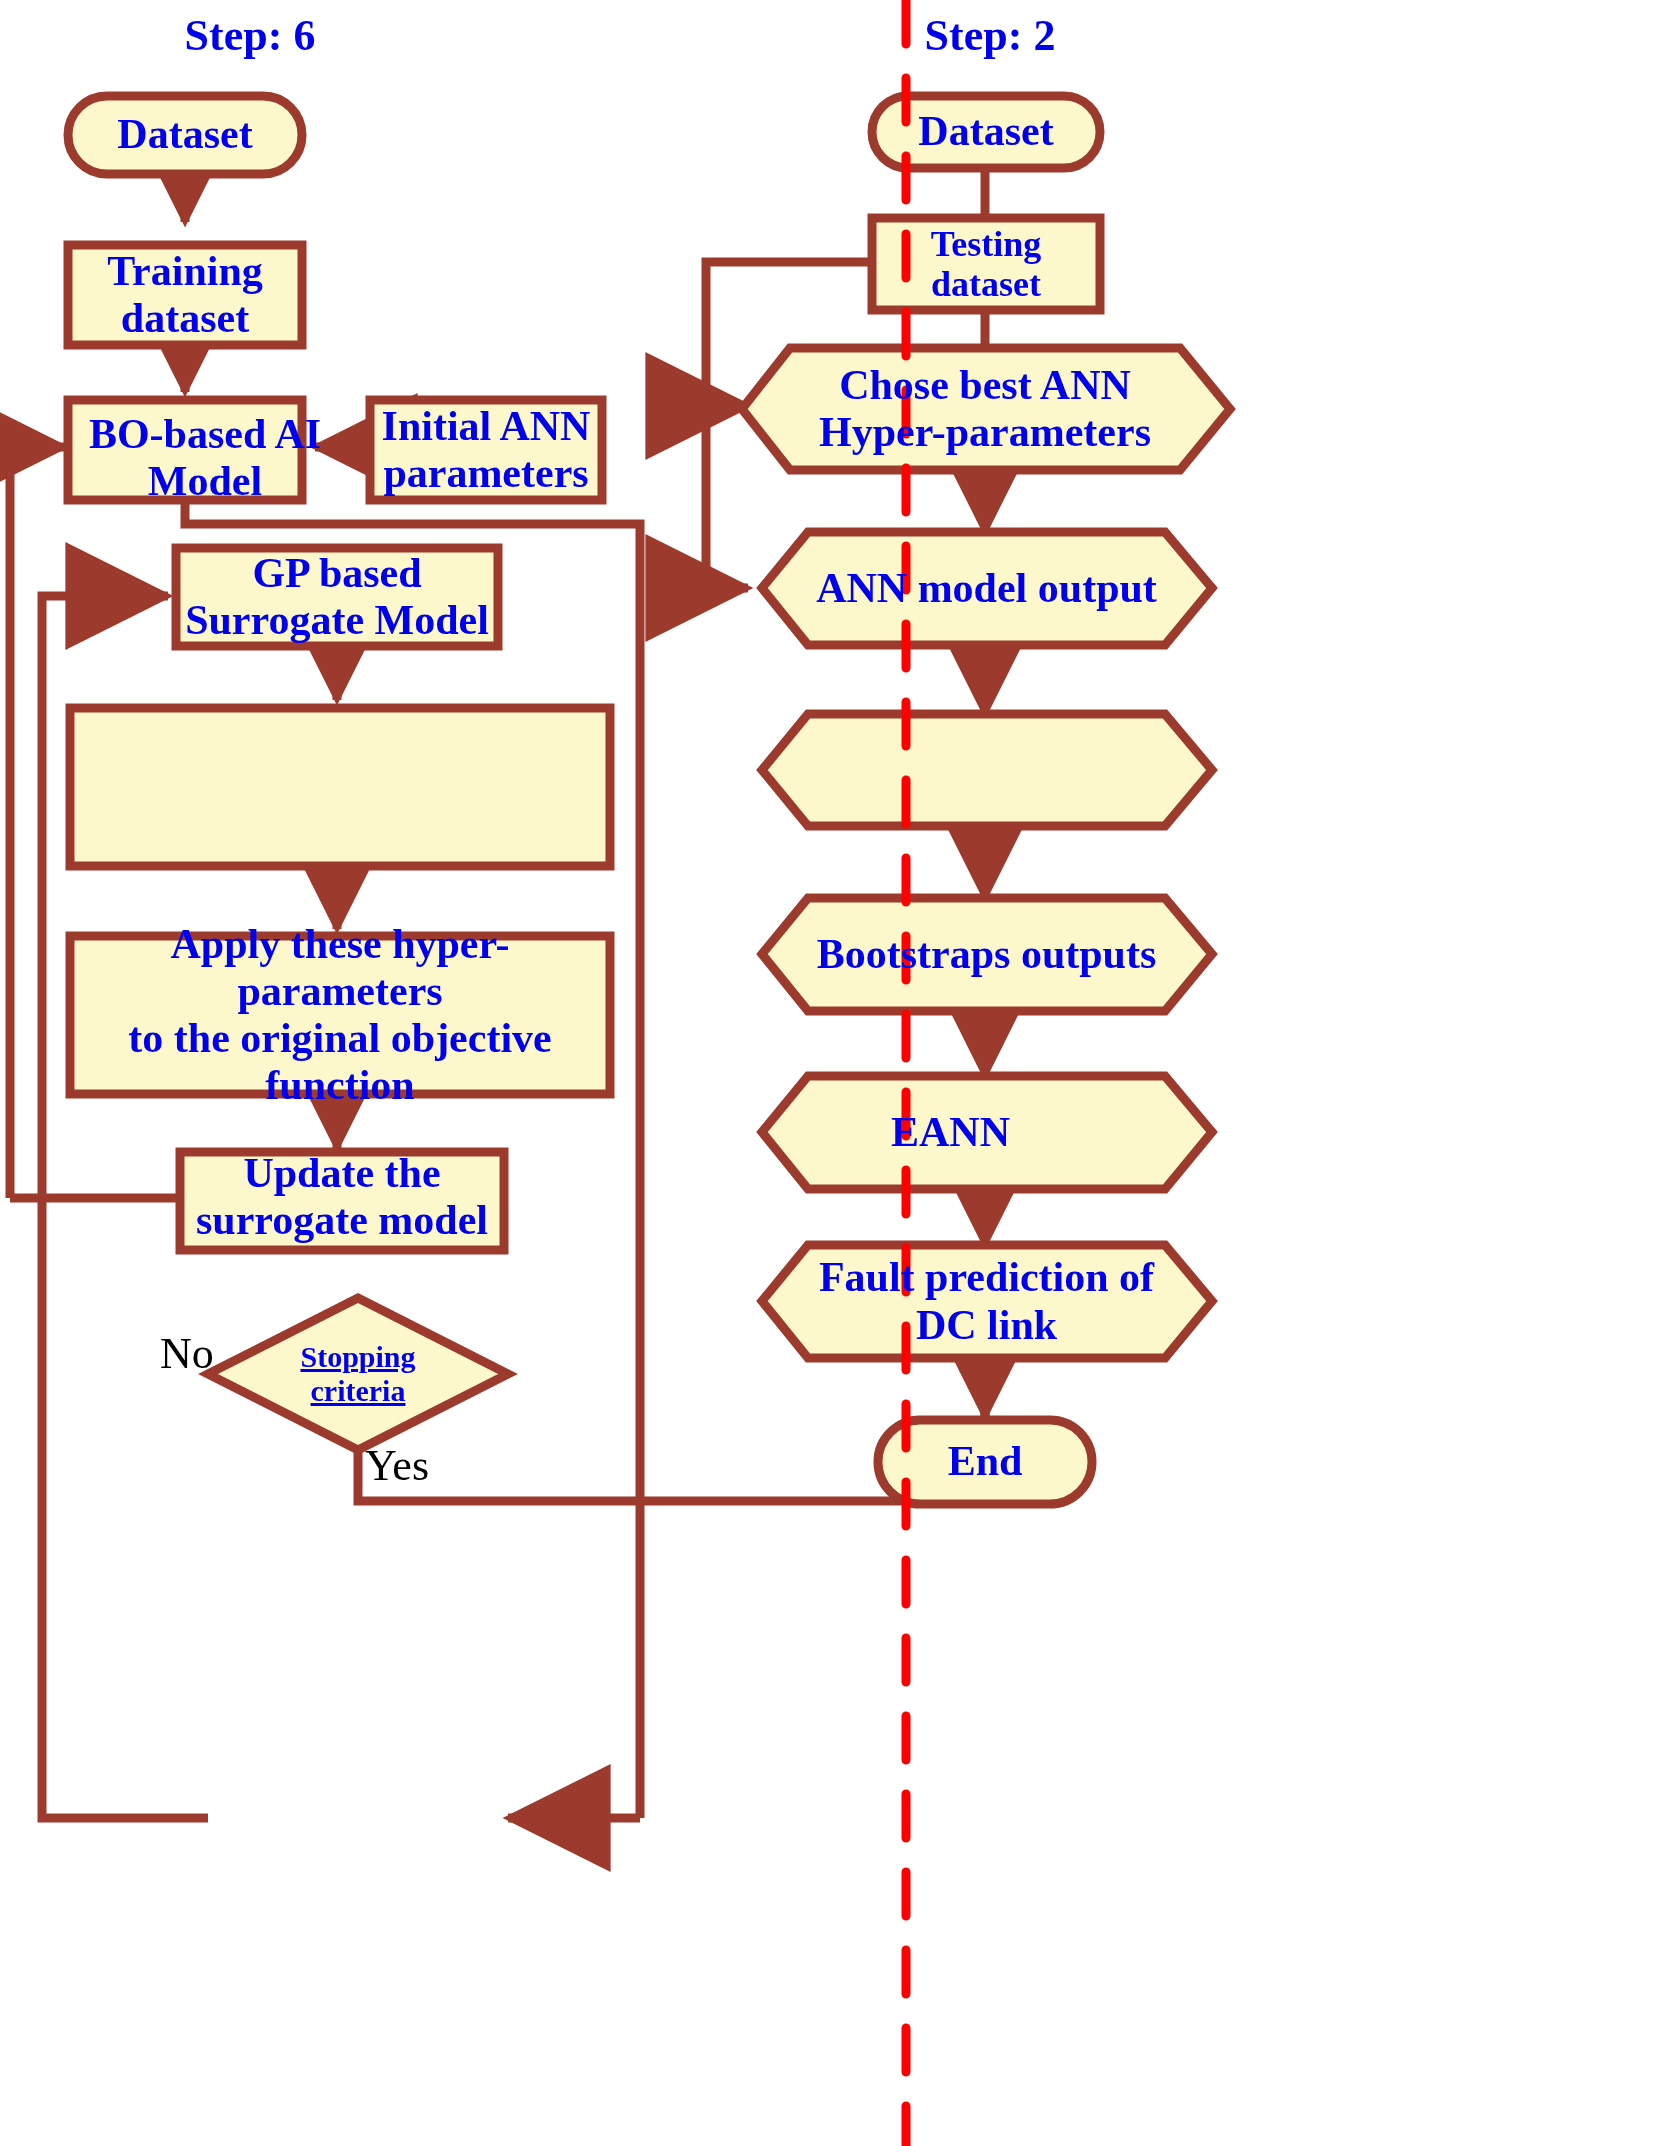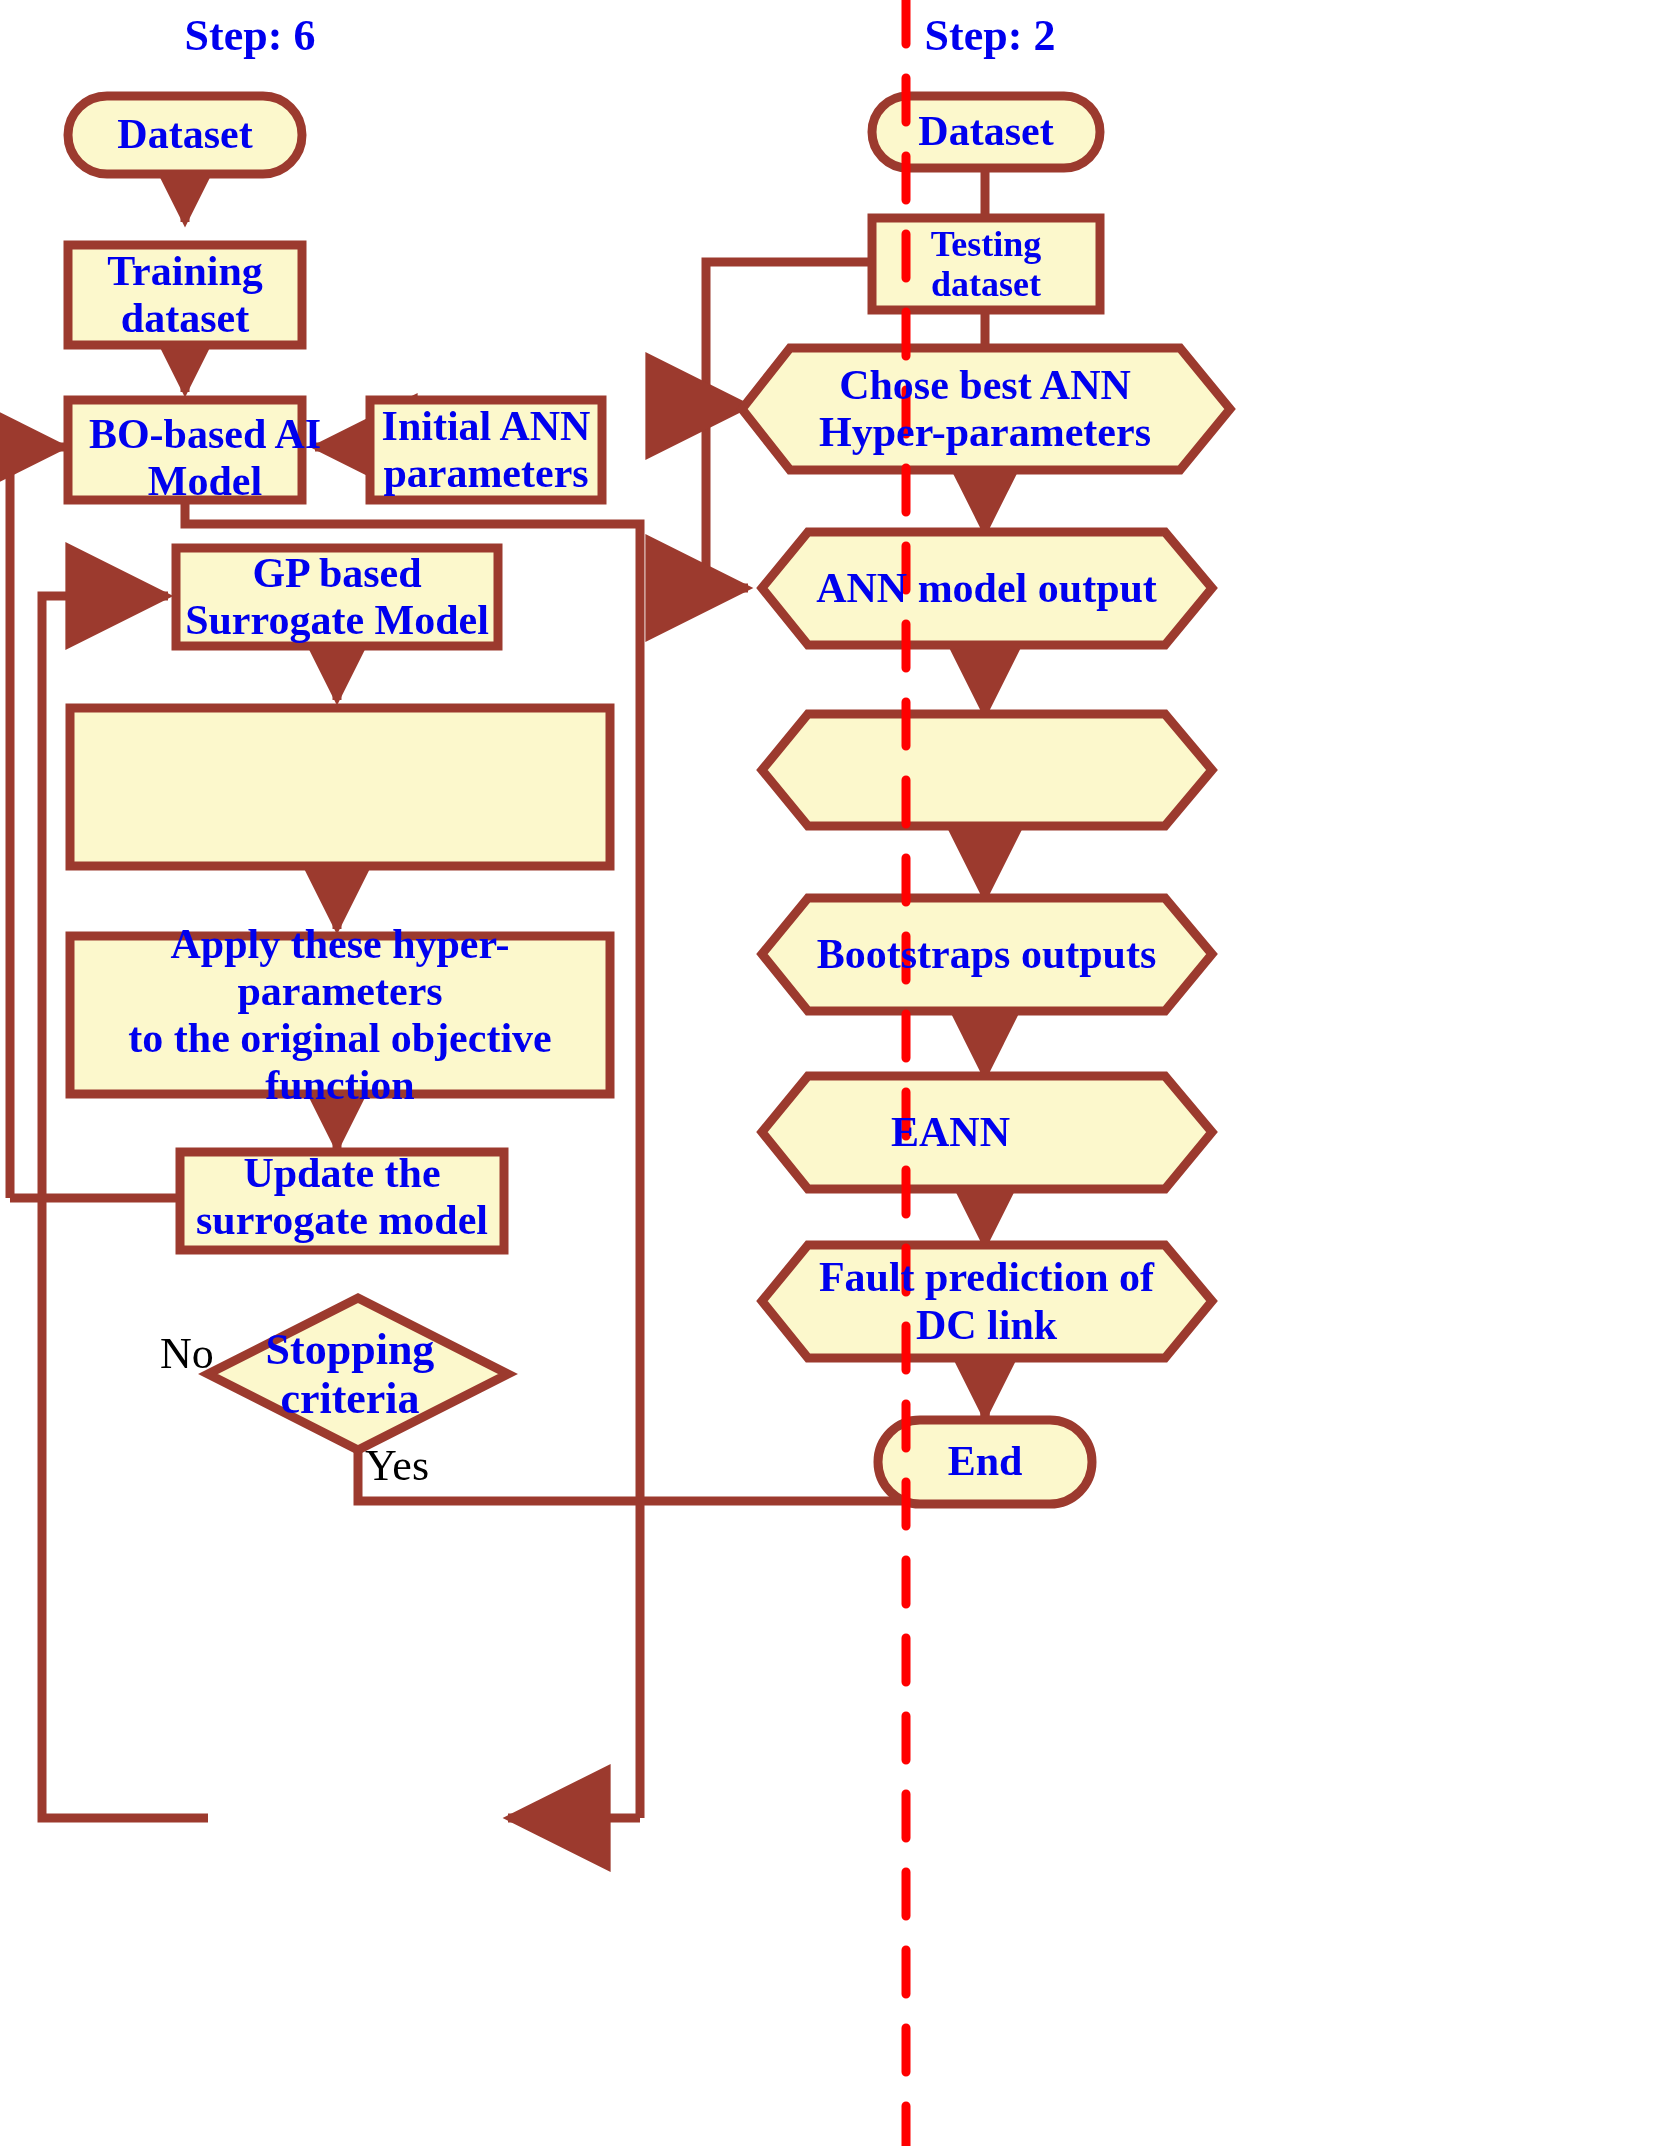--- a/index.html
+++ b/index.html
@@ -126,21 +126,21 @@
 Model</div>
   <div class="node-label" style="left:370px;top:400px;width:232px;height:100px;font-size:42px;">Initial ANN
 parameters</div>
   <div class="node-label" style="left:176px;top:548px;width:322px;height:98px;font-size:42px;">GP based
 Surrogate Model</div>
   <div class="node-label" style="left:70px;top:936px;width:540px;height:158px;font-size:42px;">Apply these hyper-parameters
 to the original objective
 function</div>
   <div class="node-label" style="left:180px;top:1148px;width:324px;height:98px;font-size:42px;">Update the
 surrogate model</div>
-  <div class="node-label" style="left:240px;top:1324px;width:220px;height:100px;font-size:44px;">Stopping
+  <div class="node-label" style="left:248px;top:1324px;width:220px;height:100px;font-size:30px;text-decoration:underline;">Stopping
 criteria</div>
 
   <div class="edge-label" style="left:160px;top:1328px;">No</div>
   <div class="edge-label" style="left:365px;top:1440px;">Yes</div>
 
   <div class="node-label" style="left:872px;top:96px;width:228px;height:72px;font-size:42px;">Dataset</div>
   <div class="node-label" style="left:872px;top:218px;width:228px;height:92px;font-size:36px;">Testing
 dataset</div>
   <div class="node-label" style="left:790px;top:348px;width:390px;height:122px;font-size:42px;">Chose best ANN
 Hyper-parameters</div>

